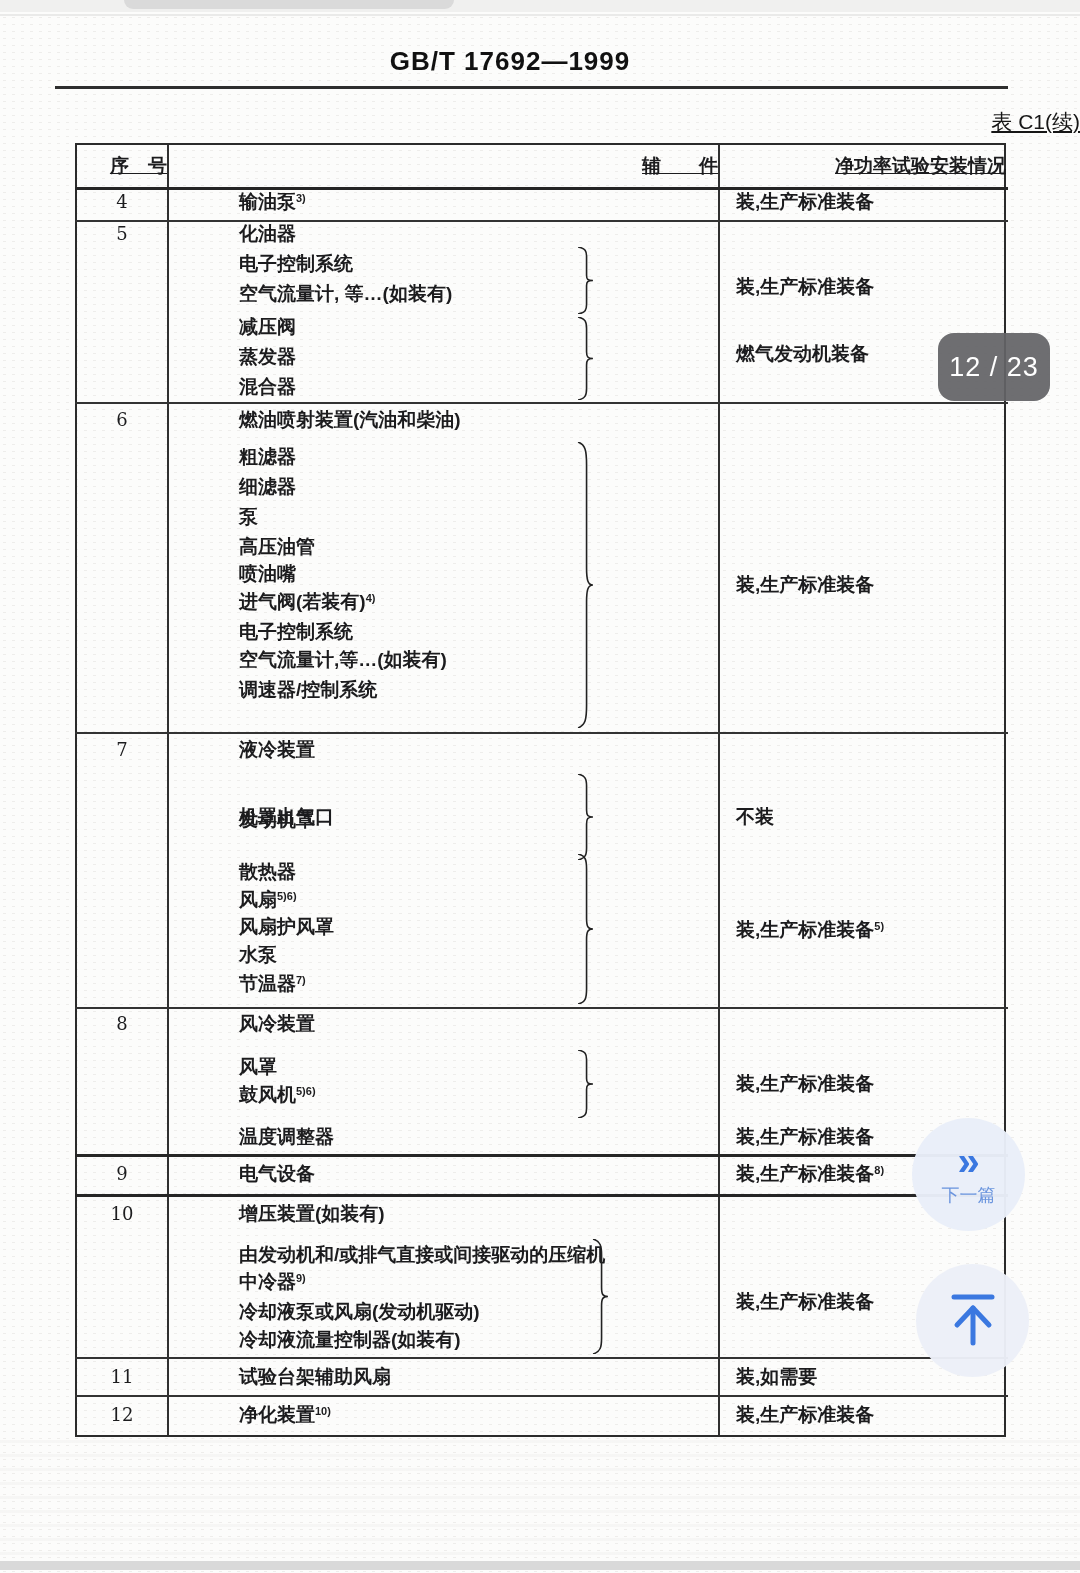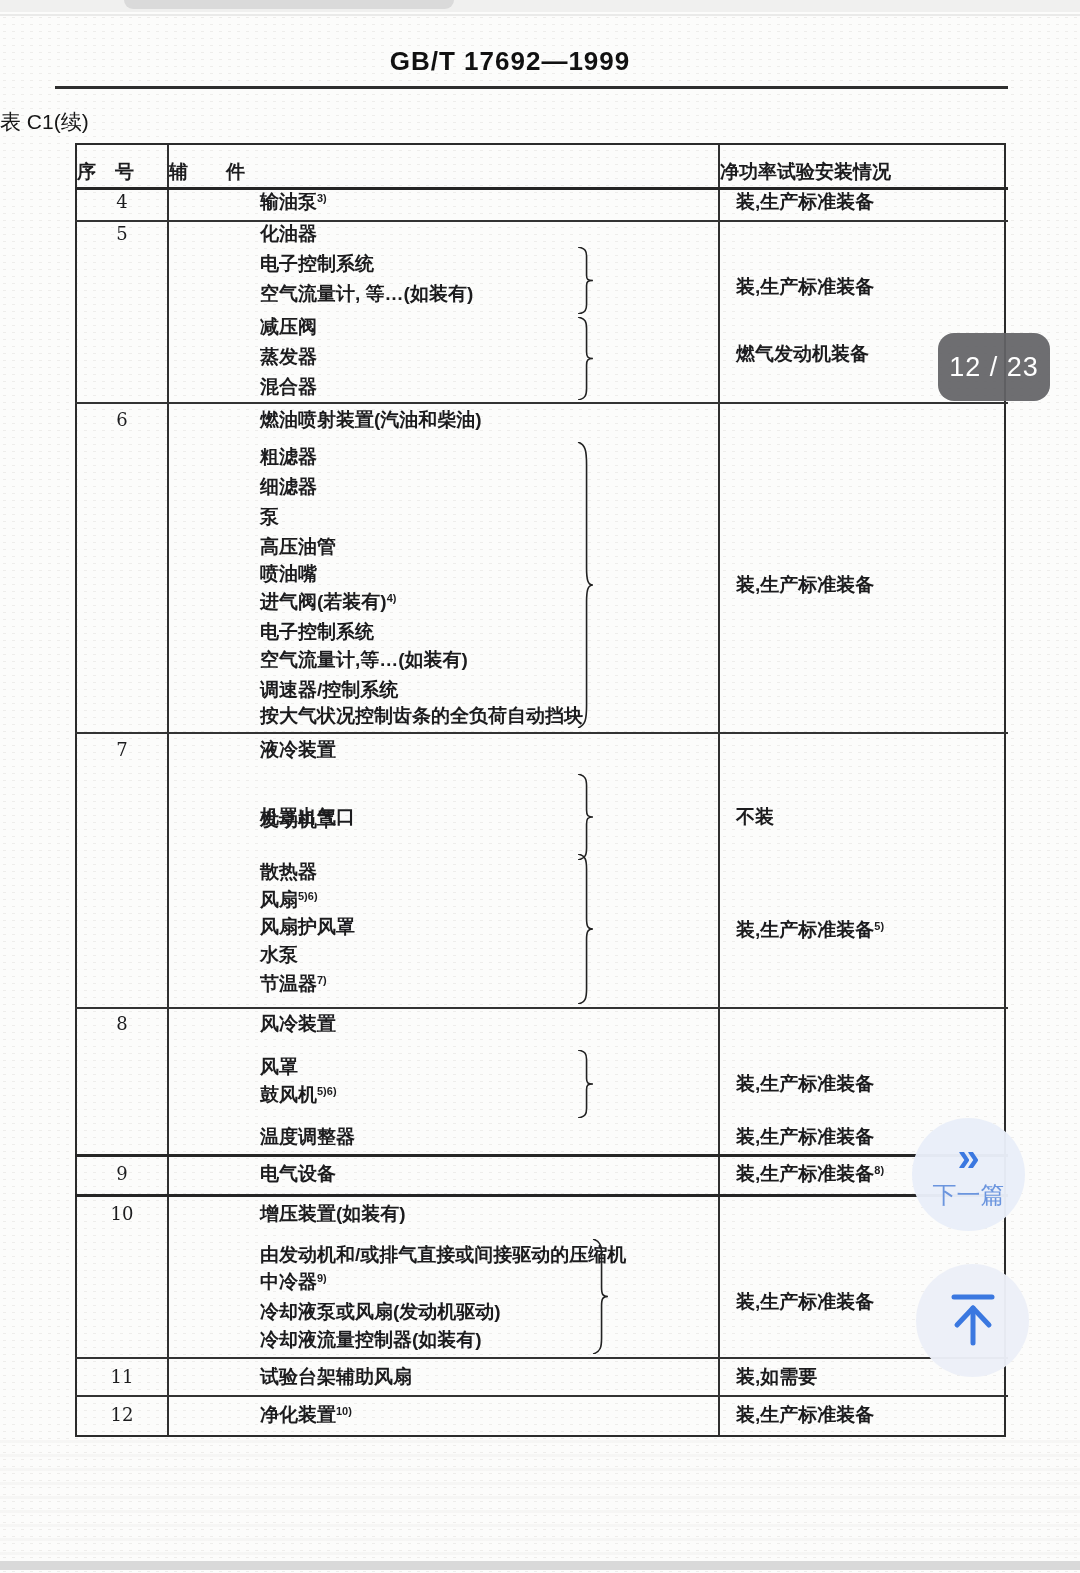--- a/index.html
+++ b/index.html
@@ -15,49 +15,49 @@
     opacity:.7;}
   
   .edge-top{position:absolute;left:0;top:0;width:1080px;height:12px;background:#f0f0ef;}
   .edge-top-blotch{position:absolute;left:124px;top:0;width:330px;height:9px;background:#dadada;border-radius:0 0 10px 10px;}
   .edge-top-line{position:absolute;left:0;top:14px;width:1080px;height:2px;background:rgba(0,0,0,0.07);}
   .edge-bottom{position:absolute;left:0;top:1561px;width:1080px;height:9px;background:#d9d9d9;}
   
   .std-code{position:absolute;left:0;top:46px;width:1020px;text-align:center;
     font-weight:700;font-size:26px;letter-spacing:1px;color:#111;}
   .hr-rule{position:absolute;left:55px;top:86px;width:953px;height:3px;background:#2e2e2e;}
-  .tbl-title{position:absolute;left:0;top:108px;width:1080px;text-align:left;
-    font-size:21px;color:#161616;}
+  .tbl-title{position:absolute;left:0;top:108px;width:1080px;text-align:right;
+    font-size:21px;color:#161616;text-decoration:underline;}
   
   .tbl{position:absolute;left:75px;top:143px;width:931px;height:1294px;
     border:2px solid #2b2b2b;box-sizing:border-box;font-size:19px;font-weight:600;}
   .vline{position:absolute;top:0;bottom:0;width:2px;background:#303030;}
   .v1{left:90px;} .v2{left:641px;}
   .hsep{position:absolute;left:-2px;width:933px;height:2px;background:#333;}
   .hsep.bold{height:3px;background:#262626;}
-  .hdr{position:absolute;top:12px;height:30px;line-height:30px;text-align:left;font-weight:700;}
+  .hdr{position:absolute;top:6px;height:30px;line-height:30px;text-align:right;font-weight:700;text-decoration:underline;}
   .hdr.c1{left:0;width:90px;}
   .hdr.c2{left:92px;width:549px;}
   .hdr.c3{left:643px;width:286px;}
   .ln{position:absolute;height:30px;line-height:30px;white-space:nowrap;}
   .num{left:0;width:90px;text-align:center;font-weight:500;font-family:"DejaVu Serif","Liberation Serif",serif;font-size:18px;}
-  .part{left:162px;margin-left:21px;}
+  .part{left:162px;}
   .inst{left:659px;}
   sup{font-size:11px;position:relative;top:1px;vertical-align:super;line-height:0;}
   .brace{position:absolute;width:17px;color:#222;}
   .brace svg{display:block;width:100%;height:100%;}
   
   .page-badge{position:absolute;left:938px;top:333px;width:112px;height:68px;border-radius:16px;
     background:rgba(99,99,102,0.93);color:#fff;font-size:27px;display:flex;align-items:center;
     justify-content:center;letter-spacing:1px;font-weight:500;text-align:center;}
   .circle-btn{position:absolute;width:113px;height:113px;border-radius:50%;
     display:flex;flex-direction:column;align-items:center;justify-content:center;cursor:pointer;}
   .next-btn{left:912px;top:1118px;background:rgba(233,238,249,0.97);}
   .next-chevron{font-size:40px;line-height:36px;font-weight:700;color:#3b78e0;}
-  .next-label{font-size:24px;color:#6b95de;margin-top:4px;}
+  .next-label{font-size:18px;color:#6b95de;margin-top:4px;}
   .top-btn{left:916px;top:1264px;background:rgba(236,239,248,0.97);}
 </style>
 </head>
 <body>
 
 <div class="speckle"></div>
 <div class="bleed"></div>
 <div class="edge-top"></div>
 <div class="edge-top-blotch"></div>
 <div class="edge-top-line"></div>
@@ -113,21 +113,20 @@
   <div class="ln part" style="top:260px"><span>燃油喷射装置(汽油和柴油)</span></div>
   <div class="ln part" style="top:297px"><span>粗滤器</span></div>
   <div class="ln part" style="top:327px"><span>细滤器</span></div>
   <div class="ln part" style="top:357px"><span>泵</span></div>
   <div class="ln part" style="top:387px"><span>高压油管</span></div>
   <div class="ln part" style="top:414px"><span>喷油嘴</span></div>
   <div class="ln part" style="top:442px"><span>进气阀(若装有)</span><sup>4)</sup></div>
   <div class="ln part" style="top:472px"><span>电子控制系统</span></div>
   <div class="ln part" style="top:500px"><span>空气流量计,等…(如装有)</span></div>
   <div class="ln part" style="top:530px"><span>调速器/控制系统</span></div>
-  <div class="ln part" style="top:556px"><span>按大气状况控制齿条的全负荷自动挡块</span></div>
   <div class="brace" style="left:500px;top:297px;height:286px">
       <svg viewBox="0 0 16 100" preserveAspectRatio="none">
         <path d="M1,0 C8,1 9,3 9,8 L9,44 C9,48 10,50 15,50 C10,50 9,52 9,56 L9,92 C9,97 8,99 1,100" fill="none" stroke="#222" stroke-width="1.6" vector-effect="non-scaling-stroke"></path>
       </svg>
     </div>
   <div class="ln inst" style="top:425px"><span>装,生产标准装备</span></div>
 
   <div class="ln num" style="top:590px">7</div>
   <div class="ln part" style="top:590px"><span>液冷装置</span></div>
   <div class="ln part" style="top:660px"><span>发动机罩</span></div>

